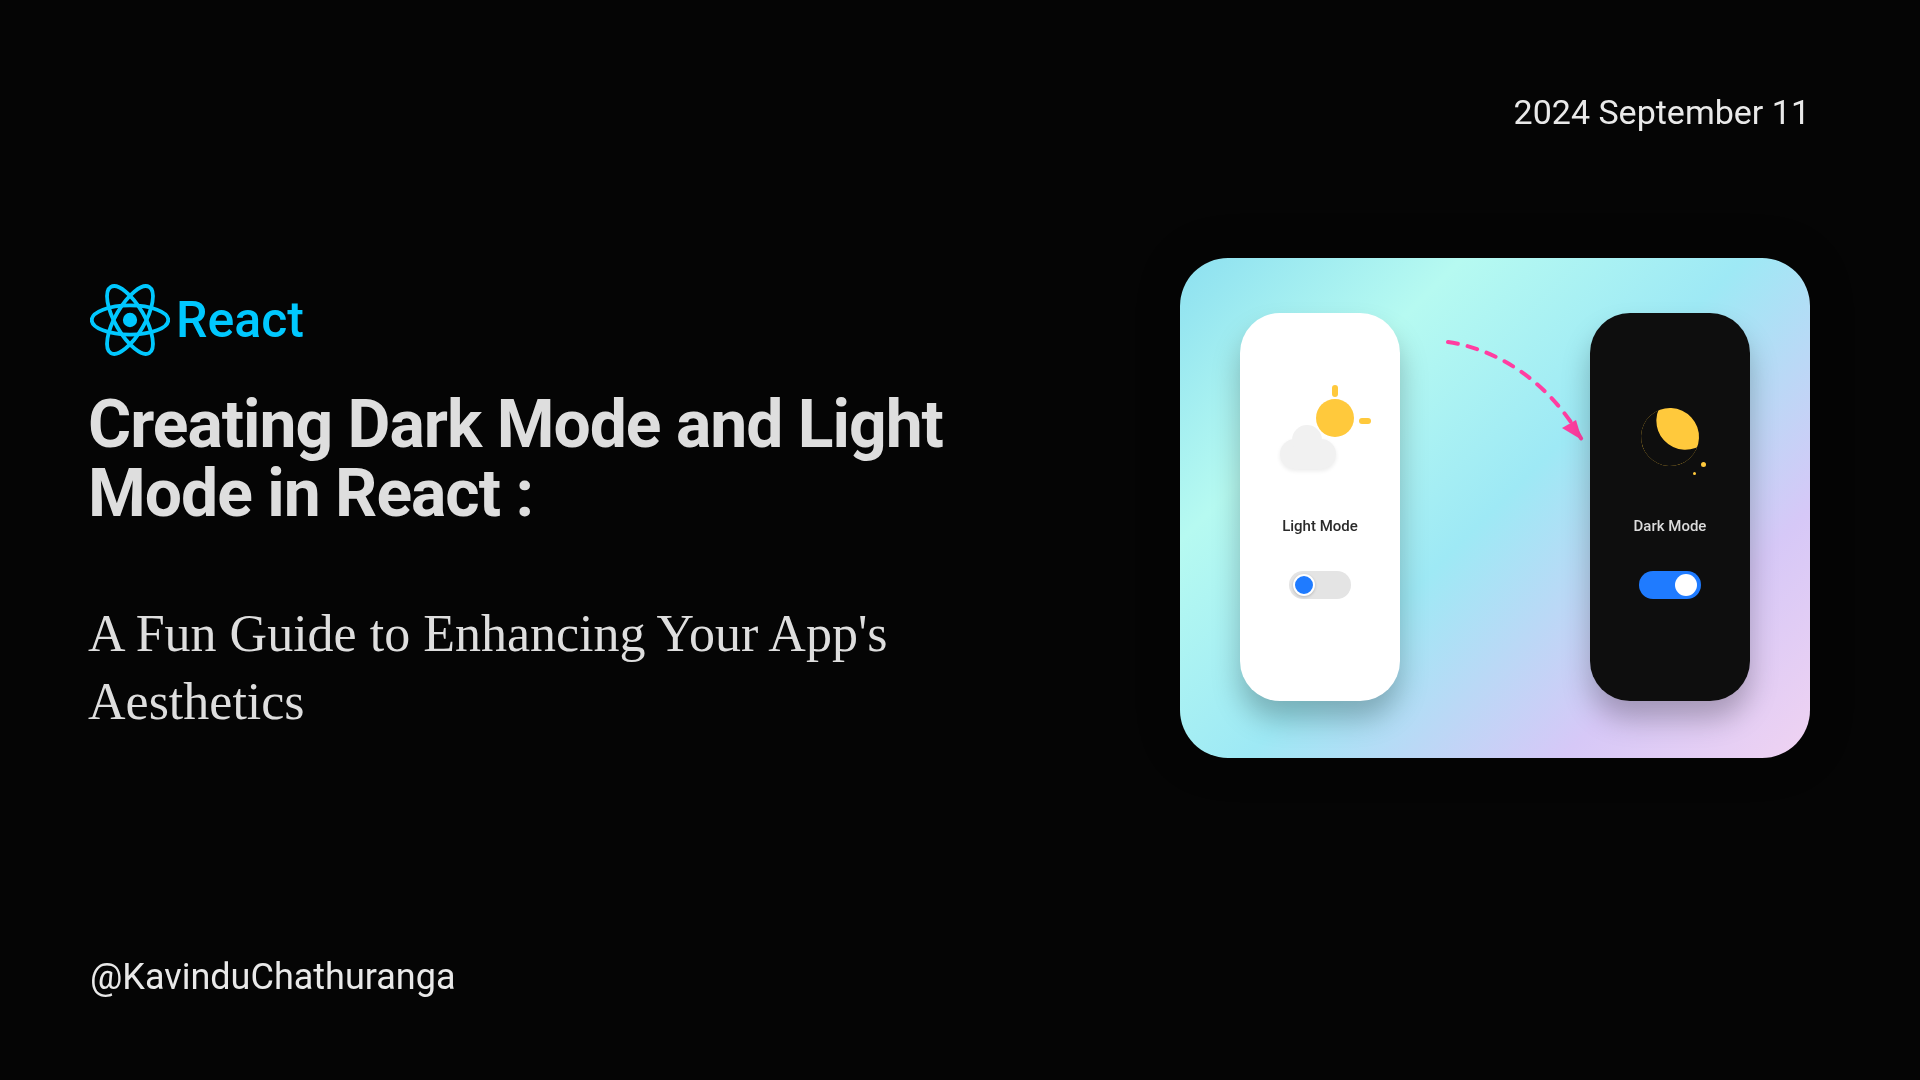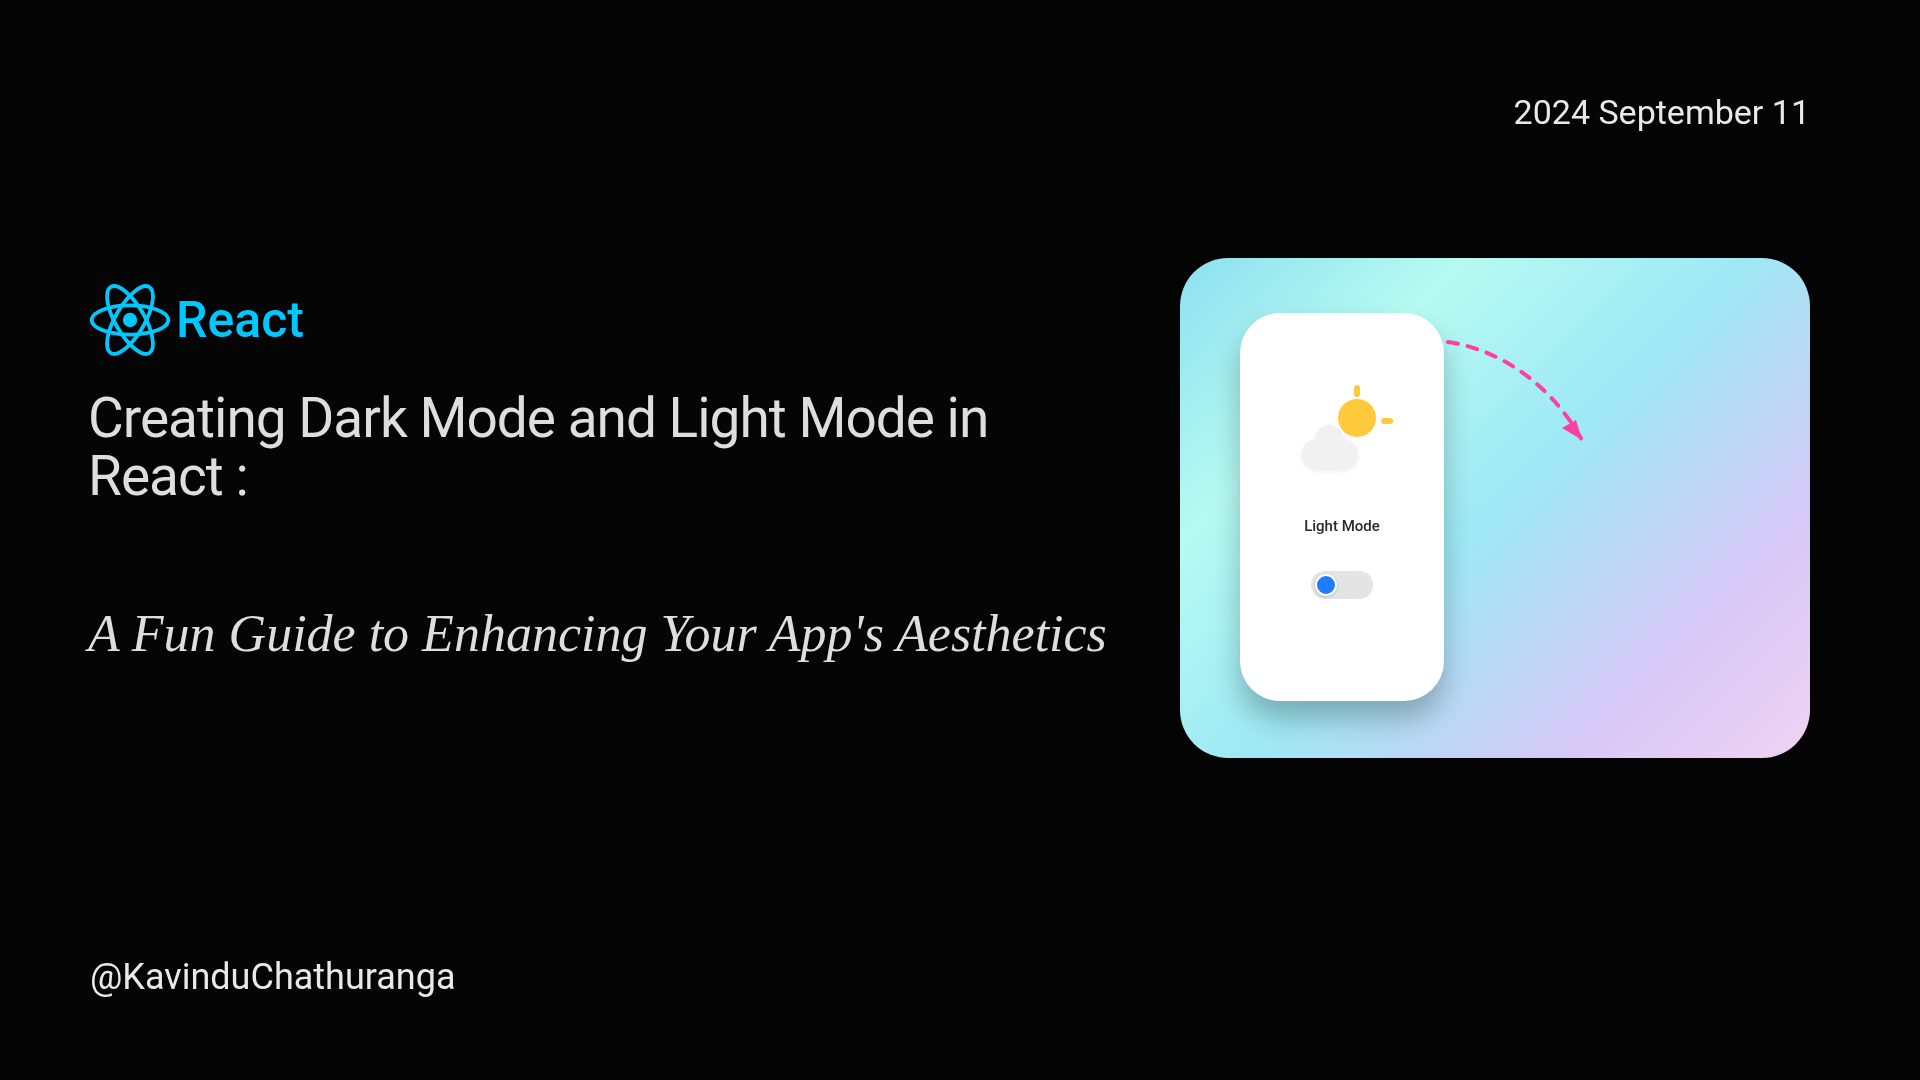--- a/index.html
+++ b/index.html
@@ -28,34 +28,33 @@
     gap: 6px;
   }
   .react-logo { width: 80px; height: 80px; }
   .react-label { color: #00c8ff; font-size: 50px; font-weight: 500; }
   .title {
     position: absolute;
     top: 390px;
     left: 88px;
     width: 1020px;
     color: #dedede;
-    font-size: 55px;
-    font-weight: 400;
+    font-size: 66px;
+    font-weight: 700;
     line-height: 1.05;
     letter-spacing: -1px;
   }
   .subtitle {
     position: absolute;
     top: 600px;
     left: 88px;
     width: 1020px;
     color: #dedede;
     font-size: 52px;
     font-weight: 400;
-    font-style: italic;
     line-height: 1.3;
     font-family: Georgia, "Times New Roman", serif;
   }
   .author {
     position: absolute;
     bottom: 82px;
     left: 90px;
     color: #e9e9e9;
     font-size: 36px;
     font-weight: 400;
@@ -68,21 +67,21 @@
     right: 110px;
     width: 630px;
     height: 500px;
     border-radius: 48px;
     background: linear-gradient(135deg,#8de0f0 0%,#b6faf1 25%,#9ee9f5 50%,#d6c8f7 78%,#f0d3f2 100%);
     box-shadow: 0 0 40px rgba(0,0,0,.4);
   }
   .phone {
     position: absolute;
     top: 55px;
-    width: 204px;
+    width: 160px;
     height: 388px;
     border-radius: 40px;
     display: flex;
     flex-direction: column;
     align-items: center;
     box-shadow: 0 18px 28px rgba(0,0,0,.25);
   }
   .phone-light { left: 60px; background: #ffffff; }
   .phone-dark  { right: 60px; background: #0e0e0e; }
   .phone-icon { margin-top: 90px; width: 68px; height: 68px; position: relative; }
@@ -176,13 +175,24 @@
     <div class="toggle toggle-off">
       <div class="knob"></div>
     </div>
   </div>
 
   <svg class="arrow" viewBox="0 0 160 120">
     <path d="M 6 6 C 60 14, 110 50, 140 104"></path>
     <polygon points="140,104 120,92 134,84"></polygon>
   </svg>
 
+  <div class="phone phone-dark">
+    <div class="phone-icon">
+      <div class="moon"></div>
+      <div class="spark a"></div>
+      <div class="spark b"></div>
+    </div>
+    <div class="phone-label">Dark Mode</div>
+    <div class="toggle toggle-on">
+      <div class="knob"></div>
+    </div>
+  </div>
 </div>
 
 </body></html>

